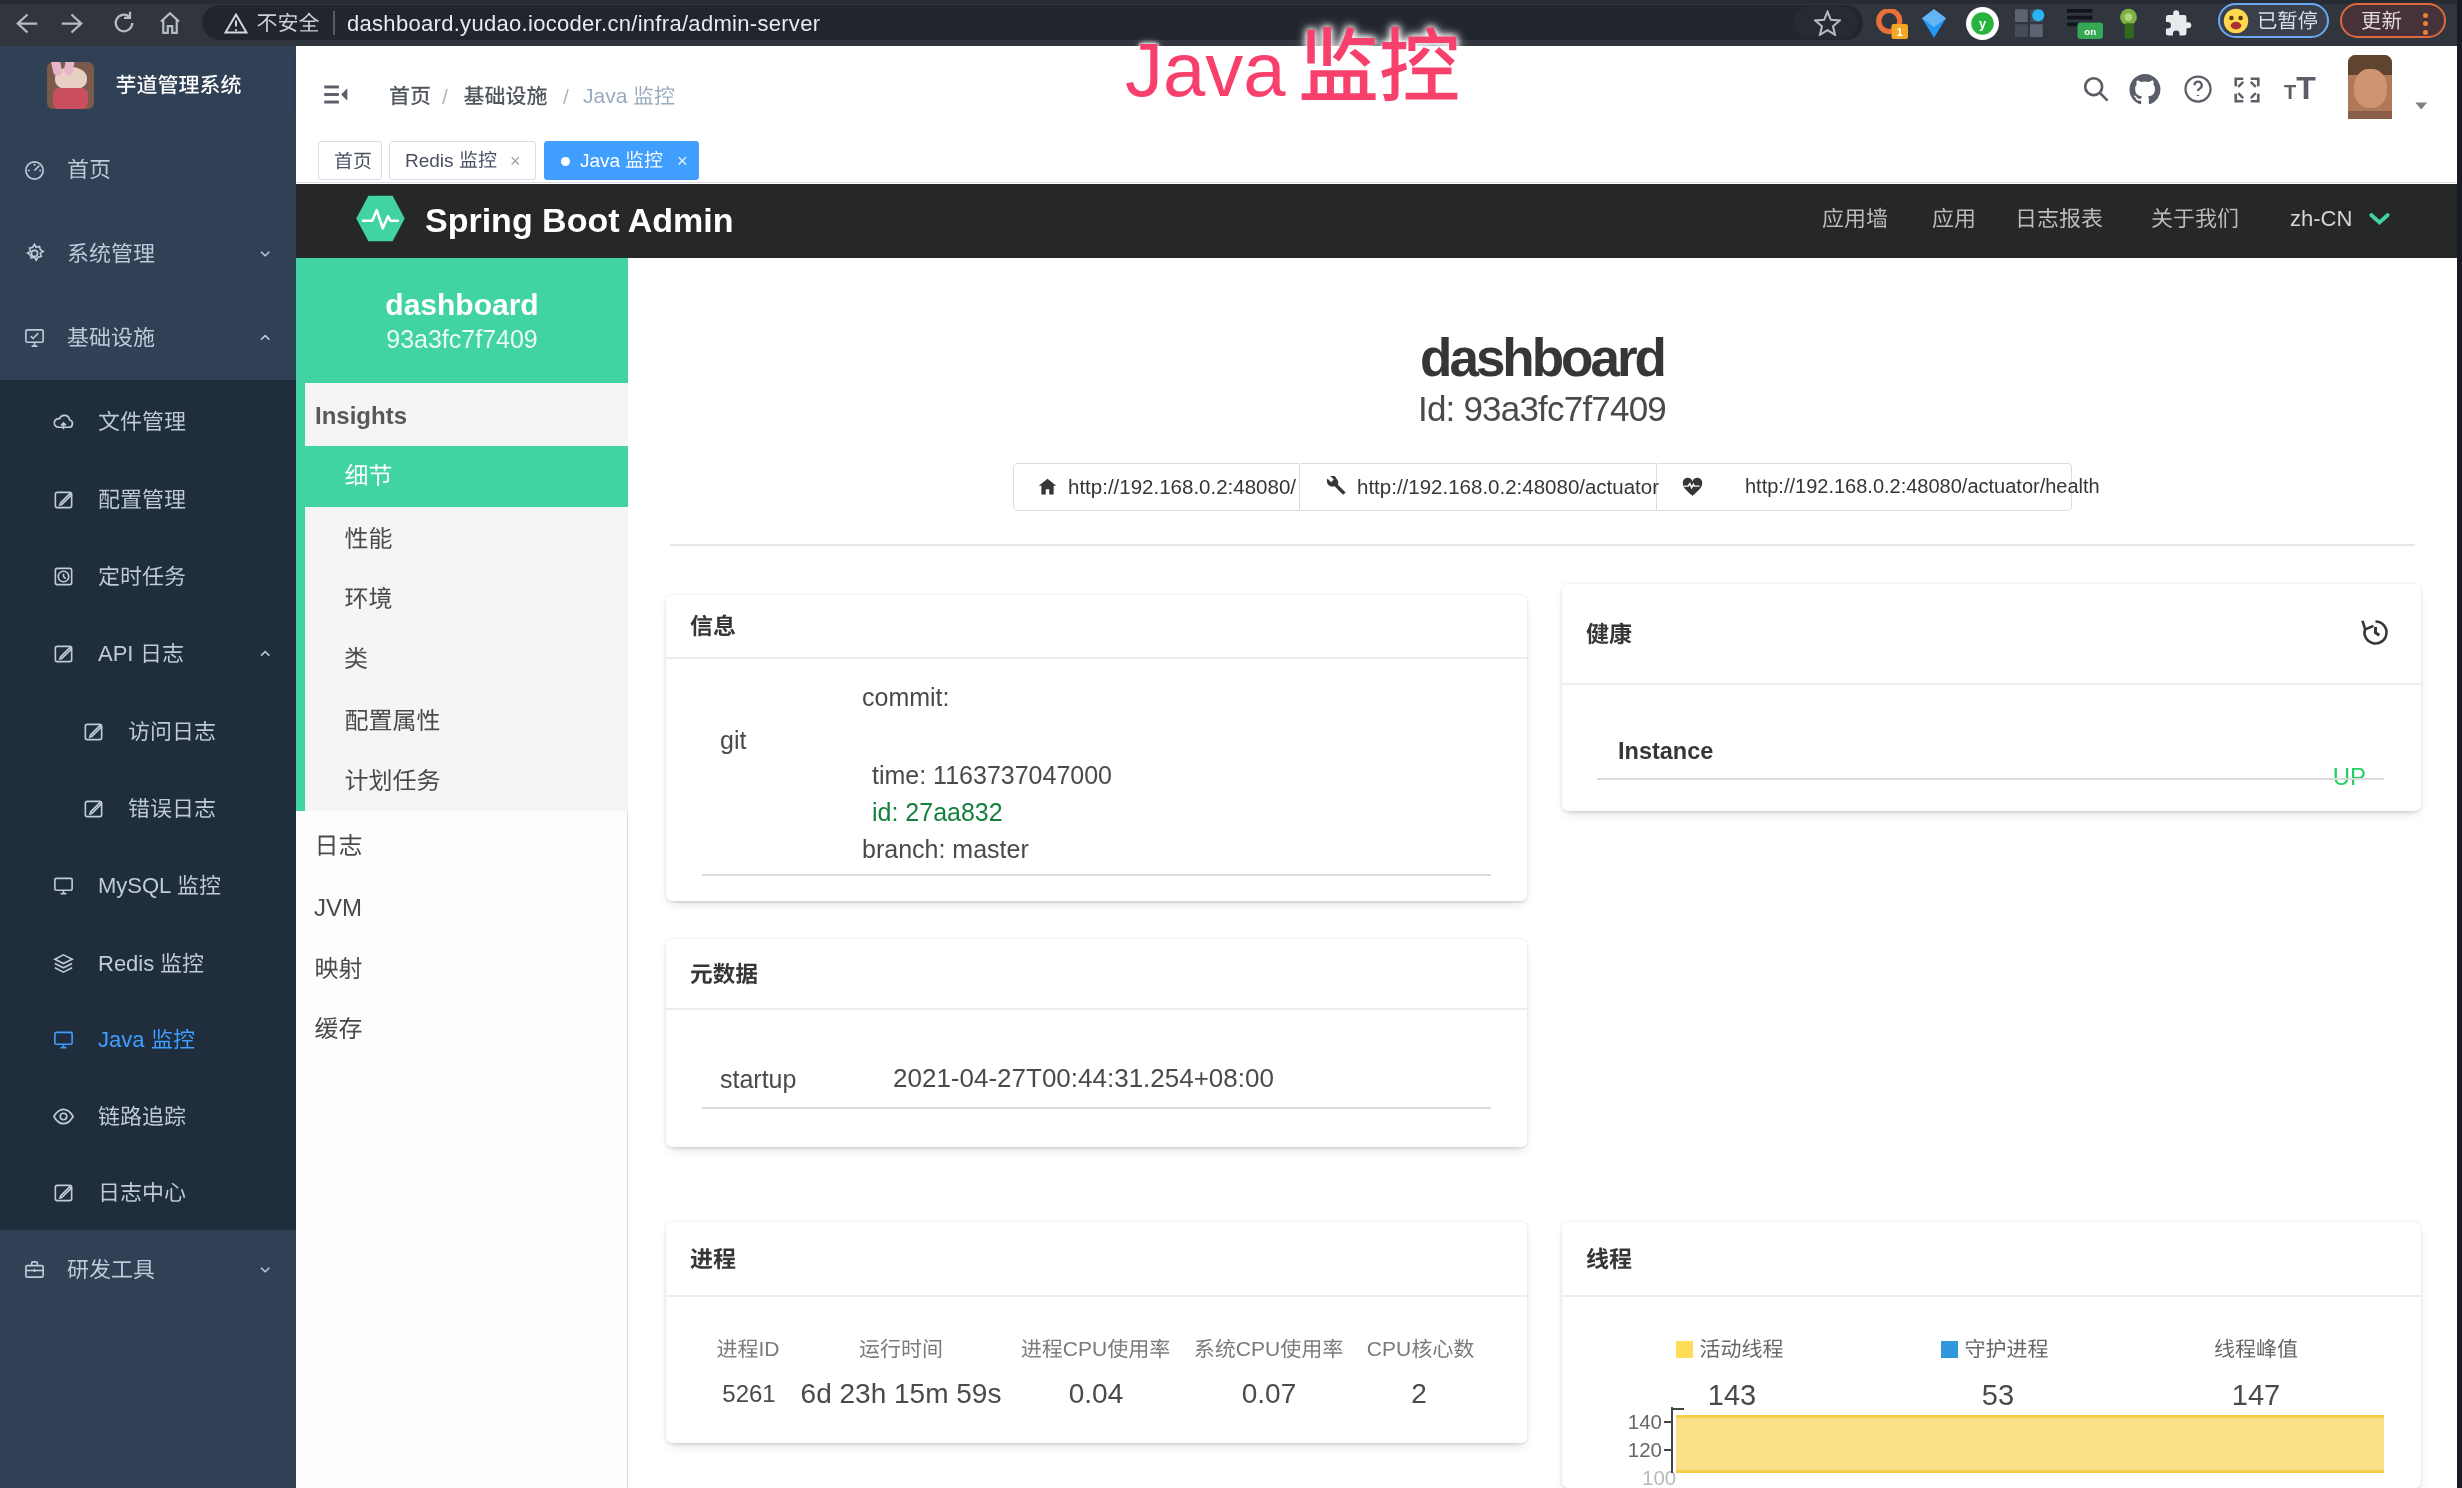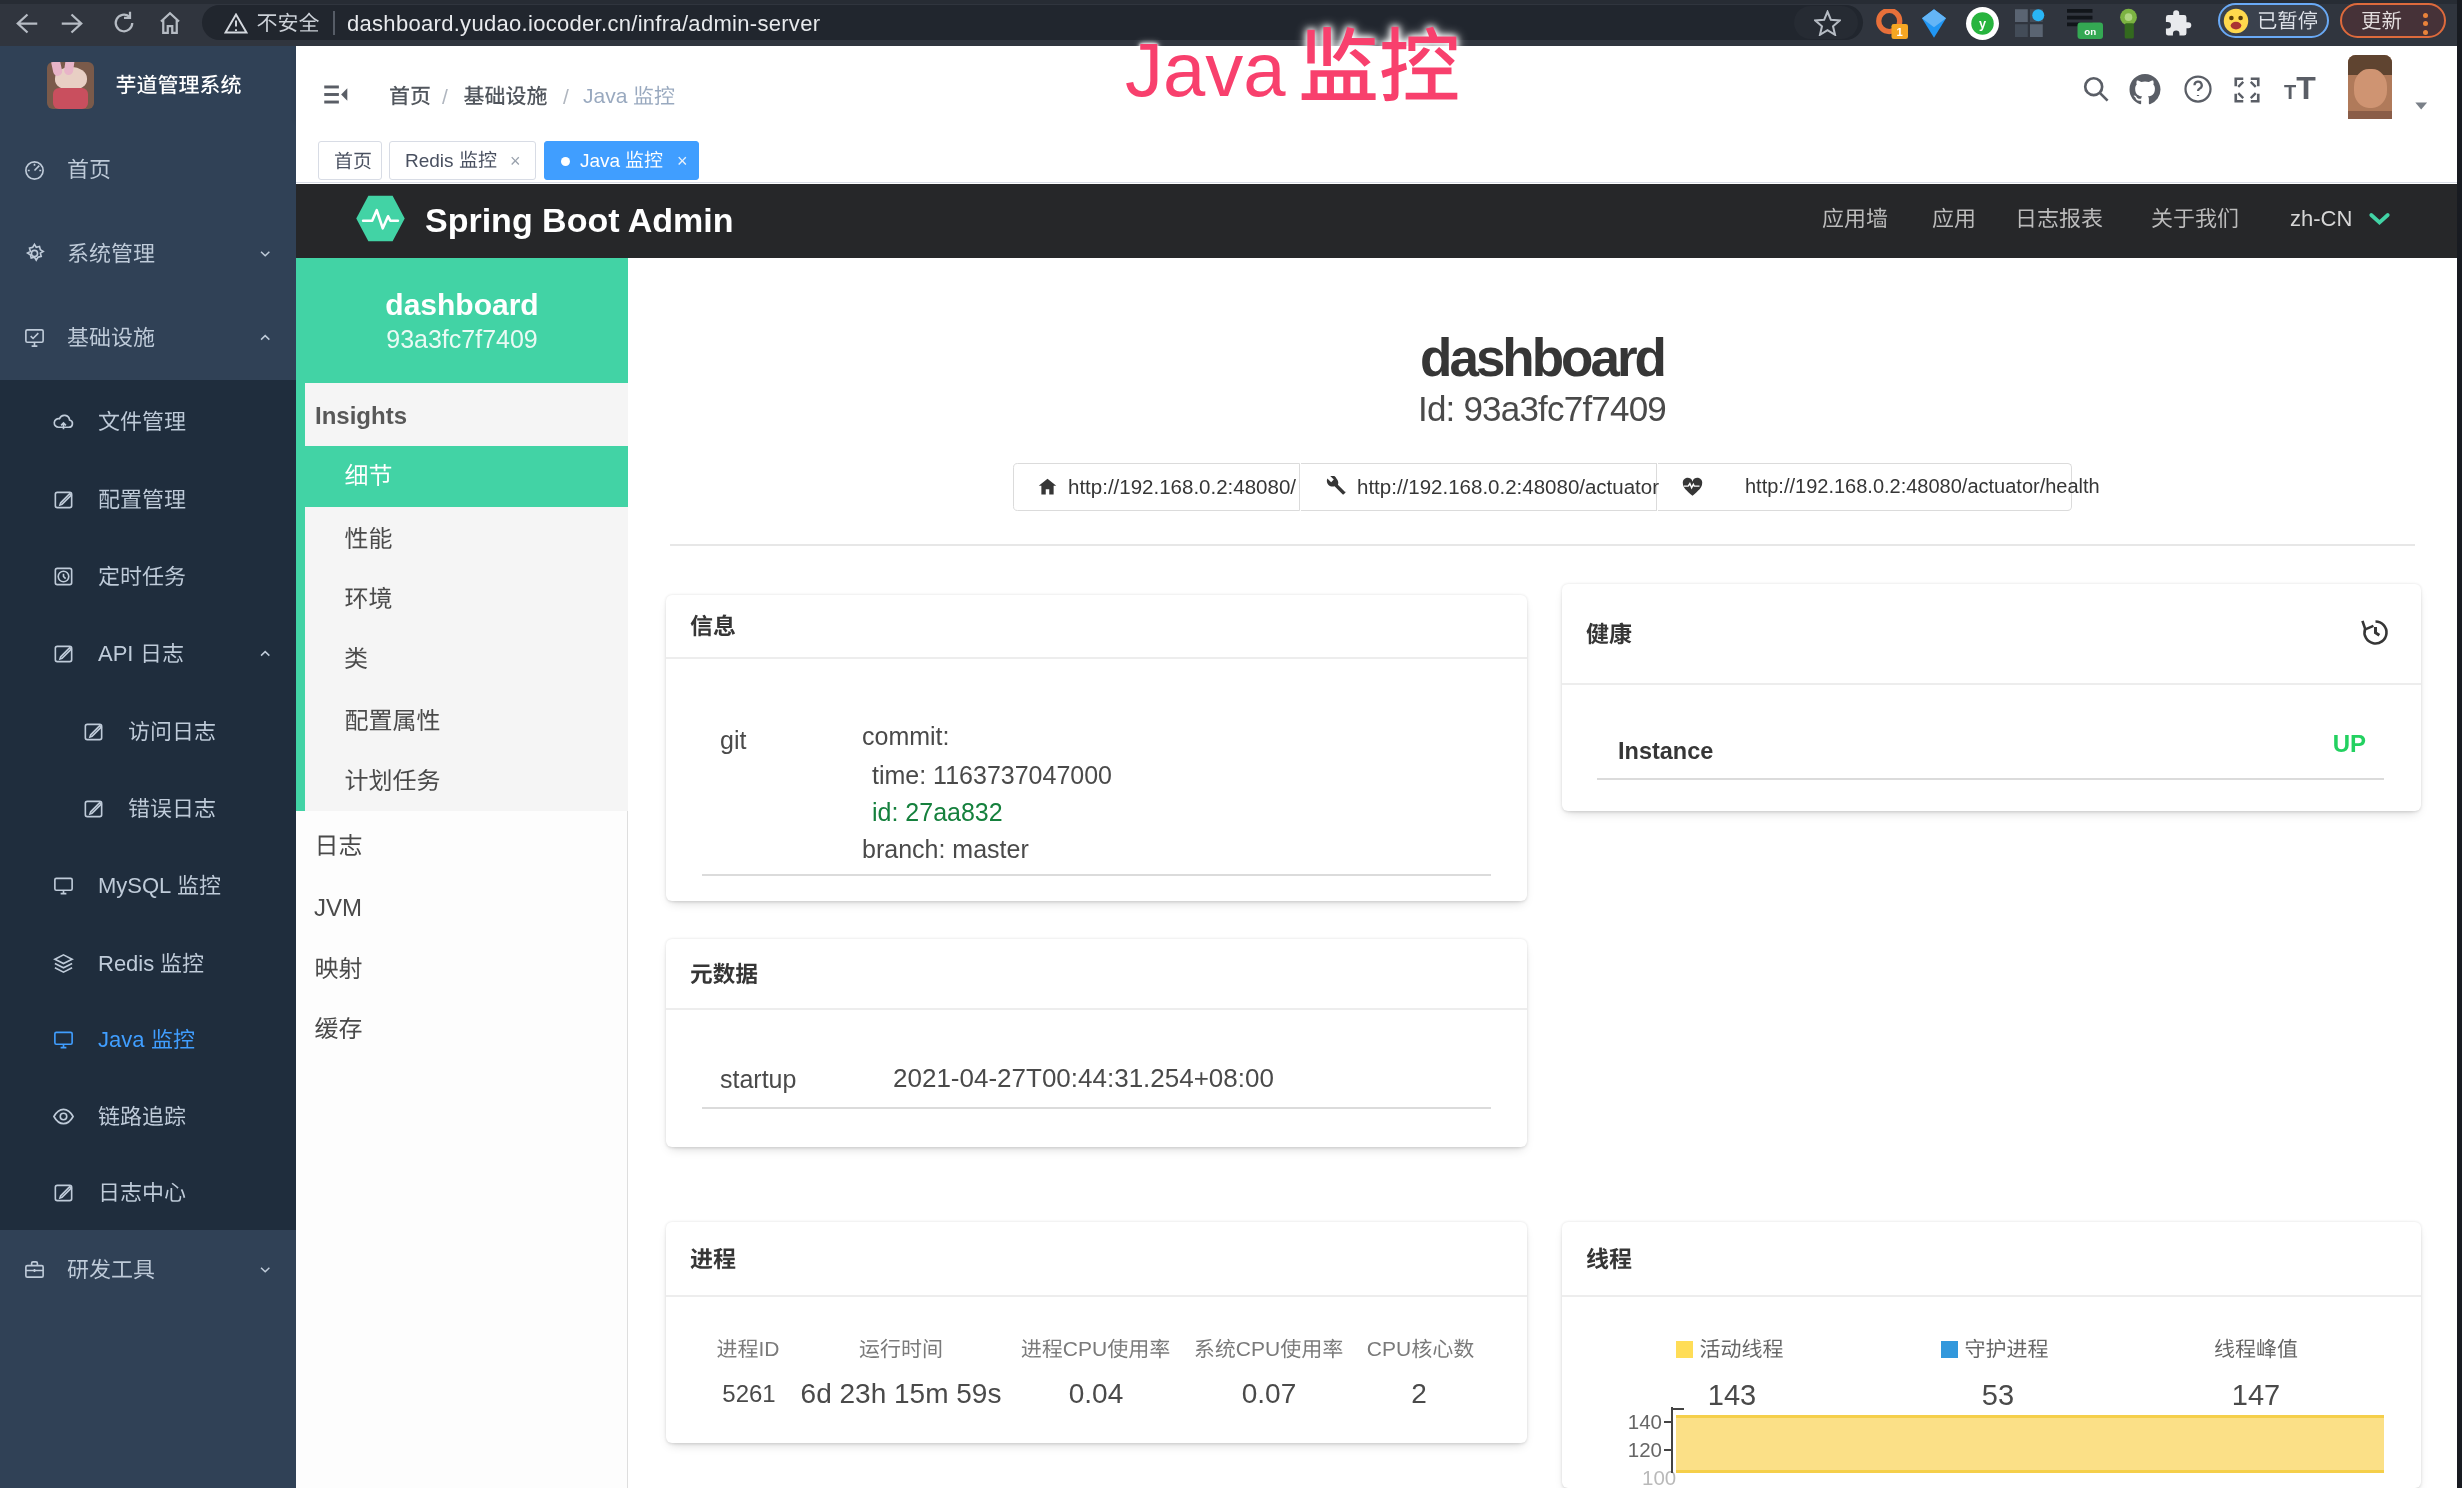--- a/index.html
+++ b/index.html
@@ -415,40 +415,40 @@
 <div style="position:absolute;left:670px;top:544px;width:1745px;height:2.3px;background:#e7e7e7"></div>
 <div style="position:absolute;left:666px;top:595px;width:861px;height:306px;background:#fff;border-radius:6px;box-shadow:0 0.8px 3px rgba(10,10,10,.12), 0 5.3px 10.6px -4.6px rgba(10,10,10,.18)"></div>
 <div style="position:absolute;left:666px;top:657px;width:861px;height:1.5px;background:#ededed"></div>
 <div style="position:absolute;left:690px;top:614px;font-size:23px;line-height:23.5px;color:#363636;font-weight:700;white-space:nowrap;"><svg class="cj" width="46" height="23" viewBox="0 0 2000 1000">
       <g transform="matrix(1,0,0,-1,0,880)" fill="currentColor">
         <path transform="translate(0,0)" d="M383 543V449H887V543ZM383 397V304H887V397ZM368 247V-88H470V-57H794V-85H900V247ZM470 39V152H794V39ZM539 813C561 777 586 729 601 693H313V596H961V693H655L714 719C699 755 668 811 641 852ZM235 846C188 704 108 561 24 470C43 442 75 379 85 352C110 380 134 412 158 446V-92H268V637C296 695 321 755 342 813Z"></path>
         <path transform="translate(1000,0)" d="M297 539H694V492H297ZM297 406H694V360H297ZM297 670H694V624H297ZM252 207V68C252 -39 288 -72 430 -72C459 -72 591 -72 621 -72C734 -72 769 -38 783 102C751 109 699 126 673 145C668 50 660 36 612 36C577 36 468 36 442 36C383 36 374 40 374 70V207ZM742 198C786 129 831 37 845 -22L960 28C943 89 894 176 849 242ZM126 223C104 154 66 70 30 13L141 -41C174 19 207 111 232 179ZM414 237C460 190 513 124 533 79L631 136C611 175 569 227 527 268H815V761H540C554 785 570 812 584 842L438 860C433 831 423 794 412 761H181V268H470Z"></path>
       </g>
     </svg></div>
 <div style="position:absolute;left:720px;top:727px;font-size:25px;line-height:26px;color:#4a4a4a;font-weight:400;white-space:nowrap;">git</div>
-<div style="position:absolute;left:862px;top:723px;font-size:25px;line-height:26px;color:#4a4a4a;font-weight:400;white-space:nowrap;">commit:</div>
+<div style="position:absolute;left:862px;top:684px;font-size:25px;line-height:26px;color:#4a4a4a;font-weight:400;white-space:nowrap;">commit:</div>
 <div style="position:absolute;left:872px;top:762px;font-size:25px;line-height:26px;color:#4a4a4a;font-weight:400;white-space:nowrap;">time: 1163737047000</div>
 <div style="position:absolute;left:872px;top:799px;font-size:25px;line-height:26px;color:#15803d;font-weight:400;white-space:nowrap;">id: 27aa832</div>
 <div style="position:absolute;left:862px;top:836px;font-size:25px;line-height:26px;color:#4a4a4a;font-weight:400;white-space:nowrap;">branch: master</div>
 <div style="position:absolute;left:702px;top:874px;width:789px;height:1.5px;background:#dbdbdb"></div>
 <div style="position:absolute;left:1562px;top:584px;width:859px;height:227px;background:#fff;border-radius:6px;box-shadow:0 0.8px 3px rgba(10,10,10,.12), 0 5.3px 10.6px -4.6px rgba(10,10,10,.18)"></div>
 <div style="position:absolute;left:1562px;top:683px;width:859px;height:1.5px;background:#ededed"></div>
 <div style="position:absolute;left:1586px;top:622px;font-size:23px;line-height:23.5px;color:#363636;font-weight:700;white-space:nowrap;"><svg class="cj" width="46" height="23" viewBox="0 0 2000 1000">
       <g transform="matrix(1,0,0,-1,0,880)" fill="currentColor">
         <path transform="translate(0,0)" d="M291 370C291 380 307 392 324 402H414C406 332 394 270 377 216C360 249 346 286 335 330L252 303C273 223 300 160 331 110C303 59 267 18 224 -13V628C249 691 271 755 288 818L180 848C146 709 88 570 20 478C38 447 66 377 74 348C90 369 105 391 120 416V-88H224V-21C246 -36 281 -70 297 -89C337 -60 371 -21 401 27C488 -51 600 -71 734 -71H935C941 -42 957 7 972 31C920 30 781 30 740 30C626 30 523 46 446 120C484 214 508 334 521 482L459 495L440 493H406C448 569 491 661 525 754L457 799L425 786H280V685H387C357 608 324 542 311 520C292 489 264 459 244 453C259 433 283 390 291 370ZM544 775V692H653V644H504V557H653V504H544V421H653V373H538V283H653V236H517V143H653V51H751V143H940V236H751V283H914V373H751V421H910V557H971V644H910V775H751V842H653V775ZM751 557H820V504H751ZM751 644V692H820V644Z"></path>
         <path transform="translate(1000,0)" d="M766 409V361H632V409ZM766 493H632V535H766ZM460 831 490 772H110V481C110 332 103 123 21 -21C47 -32 98 -66 118 -86C209 70 224 317 224 481V667H510V616H283V535H510V493H242V409H510V361H272V280H298L245 224C288 197 346 159 379 133C311 107 248 84 201 68L245 -29C323 5 417 48 510 92V26C510 11 504 5 486 5C470 4 408 4 359 6C374 -21 390 -63 395 -92C480 -92 537 -91 578 -76C618 -60 632 -34 632 25V118C700 40 791 -17 901 -48C916 -19 948 25 971 47C897 62 830 88 775 123C822 148 876 179 925 211L839 280H879V401H967V503H879V616H632V667H957V772H629C615 801 597 834 580 860ZM510 280V185L400 142L453 200C423 222 370 255 326 280ZM632 280H835C800 249 746 211 699 182C672 208 650 237 632 268Z"></path>
       </g>
     </svg></div>
 <svg class="ic" style="left:2359px;top:616px" width="33" height="33" viewBox="0 0 24 24" fill="none" stroke="#363636" stroke-width="1.9">
     <path d="M12 4 a8 8 0 1 1-7.6 5.5"></path>
     <path d="M2.5 3.5 L4.6 9.7 L10.5 7.2" fill="none"></path>
     <path d="M12 8 v4.2 l2.8 1.8" stroke-width="2.2"></path>
   </svg>
 <div style="position:absolute;left:1618px;top:739px;font-size:23.5px;line-height:24px;color:#363636;font-weight:700;white-space:nowrap;">Instance</div>
-<div style="position:absolute;left:2366px;top:731px;font-size:24px;line-height:25px;color:#23d160;font-weight:700;white-space:nowrap;transform:translateX(-100%);">UP</div>
+<div style="position:absolute;left:2366px;top:764px;font-size:24px;line-height:25px;color:#23d160;font-weight:400;white-space:nowrap;transform:translateX(-100%);">UP</div>
 <div style="position:absolute;left:1597px;top:778px;width:787px;height:1.5px;background:#dbdbdb"></div>
 <div style="position:absolute;left:666px;top:939px;width:861px;height:208px;background:#fff;border-radius:6px;box-shadow:0 0.8px 3px rgba(10,10,10,.12), 0 5.3px 10.6px -4.6px rgba(10,10,10,.18)"></div>
 <div style="position:absolute;left:666px;top:1008px;width:861px;height:1.5px;background:#ededed"></div>
 <div style="position:absolute;left:690px;top:962px;font-size:23px;line-height:23.5px;color:#363636;font-weight:700;white-space:nowrap;"><svg class="cj" width="68" height="23" viewBox="0 0 3000 1000">
       <g transform="matrix(1,0,0,-1,0,880)" fill="currentColor">
         <path transform="translate(0,0)" d="M144 779V664H858V779ZM53 507V391H280C268 225 240 88 31 10C58 -12 91 -57 104 -87C346 11 392 182 409 391H561V83C561 -34 590 -72 703 -72C726 -72 801 -72 825 -72C927 -72 957 -20 969 160C936 168 884 189 858 210C853 65 848 40 814 40C795 40 737 40 723 40C690 40 685 46 685 84V391H950V507Z"></path>
         <path transform="translate(1000,0)" d="M424 838C408 800 380 745 358 710L434 676C460 707 492 753 525 798ZM374 238C356 203 332 172 305 145L223 185L253 238ZM80 147C126 129 175 105 223 80C166 45 99 19 26 3C46 -18 69 -60 80 -87C170 -62 251 -26 319 25C348 7 374 -11 395 -27L466 51C446 65 421 80 395 96C446 154 485 226 510 315L445 339L427 335H301L317 374L211 393C204 374 196 355 187 335H60V238H137C118 204 98 173 80 147ZM67 797C91 758 115 706 122 672H43V578H191C145 529 81 485 22 461C44 439 70 400 84 373C134 401 187 442 233 488V399H344V507C382 477 421 444 443 423L506 506C488 519 433 552 387 578H534V672H344V850H233V672H130L213 708C205 744 179 795 153 833ZM612 847C590 667 545 496 465 392C489 375 534 336 551 316C570 343 588 373 604 406C623 330 646 259 675 196C623 112 550 49 449 3C469 -20 501 -70 511 -94C605 -46 678 14 734 89C779 20 835 -38 904 -81C921 -51 956 -8 982 13C906 55 846 118 799 196C847 295 877 413 896 554H959V665H691C703 719 714 774 722 831ZM784 554C774 469 759 393 736 327C709 397 689 473 675 554Z"></path>
         <path transform="translate(2000,0)" d="M485 233V-89H588V-60H830V-88H938V233H758V329H961V430H758V519H933V810H382V503C382 346 374 126 274 -22C300 -35 351 -71 371 -92C448 21 479 183 491 329H646V233ZM498 707H820V621H498ZM498 519H646V430H497L498 503ZM588 35V135H830V35ZM142 849V660H37V550H142V371L21 342L48 227L142 254V51C142 38 138 34 126 34C114 33 79 33 42 34C57 3 70 -47 73 -76C138 -76 182 -72 212 -53C243 -35 252 -5 252 50V285L355 316L340 424L252 400V550H353V660H252V849Z"></path>
       </g>
     </svg></div>

